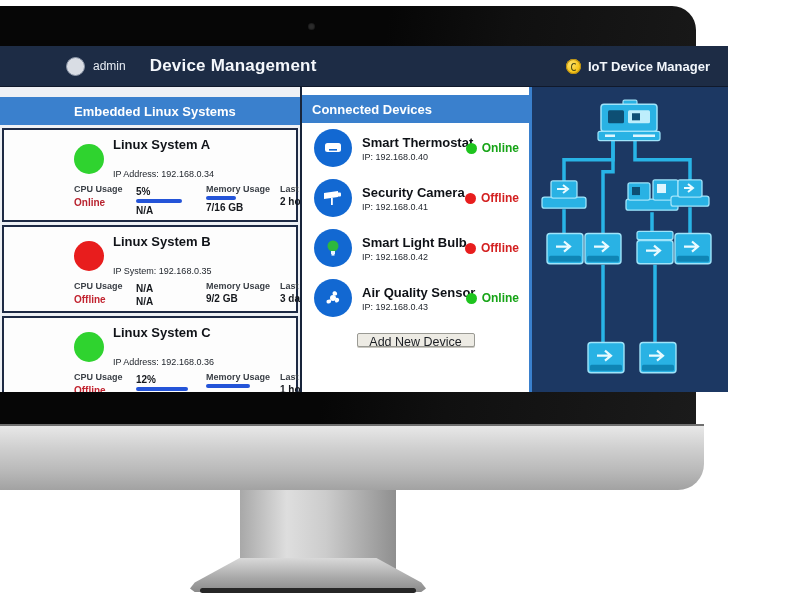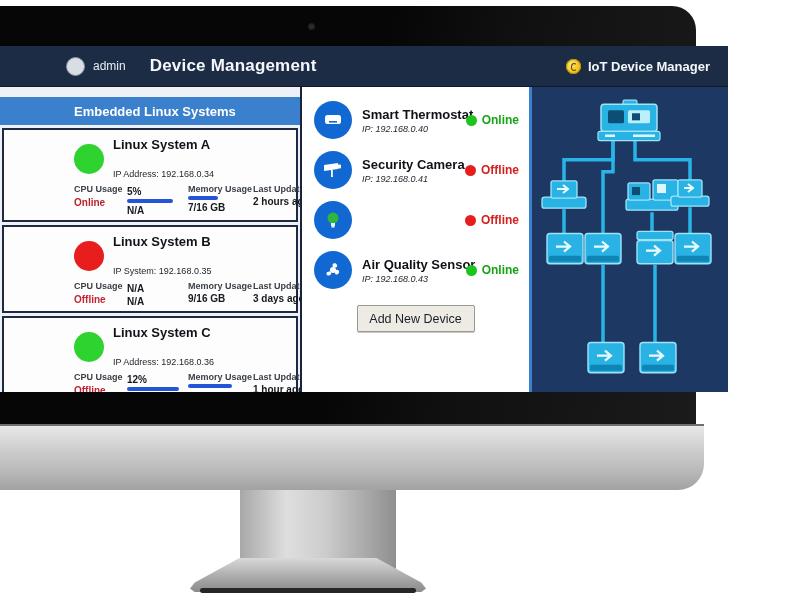--- a/index.html
+++ b/index.html
@@ -60,39 +60,39 @@
     padding-top:10px;box-sizing:border-box;overflow:hidden;}
   .panel-header{height:28px;background:#3a80cd;color:#fff;font-size:13px;font-weight:bold;
     display:flex;align-items:center;}
   .left-panel .panel-header{padding-left:74px;}
   .sys-card{margin:3px 2px 0 2px;background:#fdfdfd;border:2px solid #1e2a44;
     padding:8px 4px 4px 70px;box-sizing:border-box;}
   .sys-top{display:flex;align-items:center;gap:9px;}
   .sys-dot{width:30px;height:30px;border-radius:50%;flex:none;}
   .sys-name{font-size:13px;font-weight:bold;color:#101318;line-height:14px;}
   .sys-ip{font-size:9px;color:#22272e;margin-top:17px;}
-  .sys-stats{display:grid;grid-template-columns:52px 60px 64px 1fr;margin-top:5px;column-gap:1px;}
+  .sys-stats{display:grid;grid-template-columns:52px 60px 64px 1fr;margin-top:5px;column-gap:10px;}
   .stat-label{font-size:9px;color:#3a3f46;font-weight:bold;white-space:nowrap;}
   .stat-value{font-size:10px;color:#15181d;font-weight:bold;margin-top:2px;white-space:nowrap;}
   .stat-status{font-size:10px;font-weight:bold;margin-top:3px;}
   .meter-bar{height:4px;background:#2454d8;border-radius:2px;margin-top:2px;}
   
   .mid-panel{width:230px;min-width:230px;background:#ffffff;border-right:3px solid #3a80cd;
     padding-top:8px;box-sizing:border-box;overflow:hidden;display:flex;flex-direction:column;}
   .mid-panel .panel-header{padding-left:10px;}
   .dev-row{display:flex;align-items:center;padding:6px 8px 6px 12px;height:50px;box-sizing:border-box;}
   .dev-icon{width:38px;height:38px;border-radius:50%;background:#1268d2;flex:none;
     display:flex;align-items:center;justify-content:center;}
   .dev-text{margin-left:10px;min-width:0;}
   .dev-name{font-size:13px;font-weight:bold;color:#0e1116;white-space:nowrap;}
-  .dev-ip{font-size:9px;color:#23282f;margin-top:2px;font-style:italic;}
+  .dev-ip{font-size:9px;color:#23282f;margin-top:2px;}
   .dev-status{margin-left:auto;display:flex;align-items:center;gap:5px;padding-right:2px;}
   .status-dot{width:11px;height:11px;border-radius:50%;flex:none;}
   .status-text{font-size:12px;font-weight:bold;}
-  .add-btn{margin:10px auto 0 auto;width:118px;height:27px;background:#edebe4;
+  .add-btn{margin:10px auto 0 auto;width:118px;height:14px;background:#edebe4;
     border:1px solid #9a9a94;border-radius:2px;font-size:12.5px;color:#1b1e24;
     font-family:"Liberation Sans",sans-serif;box-shadow:0 1px 0 #c9c7c0;}
   
   .right-panel{flex:1;background:#1c3863;overflow:hidden;position:relative;}
   .right-panel svg{width:100%;height:100%;display:block;}
 </style>
 </head>
 <body>
 
 <div class="monitor-unit">
@@ -164,21 +164,21 @@
                 <div class="stat-status" style="color:#c22430">Offline</div>
               </div>
               <div>
                 <div class="stat-value">N/A</div>
 
                 <div class="stat-value">N/A</div>
               </div>
               <div>
                 <div class="stat-label">Memory Usage</div>
 
-                <div class="stat-value">9/16 GB</div>
+                <div class="stat-value">9/2 GB</div>
               </div>
               <div>
                 <div class="stat-label">Last Updated</div>
                 <div class="stat-value">3 days ago</div>
               </div>
             </div>
           </div>
 
           <div class="sys-card">
             <div class="sys-top">
@@ -205,20 +205,21 @@
               </div>
               <div>
                 <div class="stat-label">Last Updated</div>
                 <div class="stat-value">1 hour ago</div>
               </div>
             </div>
           </div>
         </div>
 
         <div class="mid-panel">
+          <div class="panel-header">Connected Devices</div>
 
           <div class="dev-row">
             <div class="dev-icon">
               <svg width="22" height="22" viewBox="0 0 22 22">
                 <rect x="3" y="6" width="16" height="9" rx="2.5" fill="#ffffff"></rect>
                 <rect x="7" y="12" width="8" height="1.6" fill="#1268d2"></rect>
               </svg>
             </div>
             <div class="dev-text">
               <div class="dev-name">Smart Thermostat</div>
@@ -248,20 +249,24 @@
             </div>
           </div>
 
           <div class="dev-row">
             <div class="dev-icon">
               <svg width="22" height="22" viewBox="0 0 22 22">
                 <circle cx="11" cy="9" r="5.5" fill="#2db83d"></circle>
                 <rect x="9" y="14" width="4" height="3" fill="#e8f4ff"></rect>
                 <rect x="9.5" y="17" width="3" height="1.6" fill="#e8f4ff"></rect>
               </svg>
+            </div>
+            <div class="dev-text">
+              <div class="dev-name">Smart Light Bulb</div>
+              <div class="dev-ip">IP: 192.168.0.42</div>
             </div>
             <div class="dev-status">
               <span class="status-dot" style="background:#e81d1d"></span>
               <span class="status-text" style="color:#d32020">Offline</span>
             </div>
           </div>
 
           <div class="dev-row">
             <div class="dev-icon">
               <svg width="22" height="22" viewBox="0 0 22 22">

